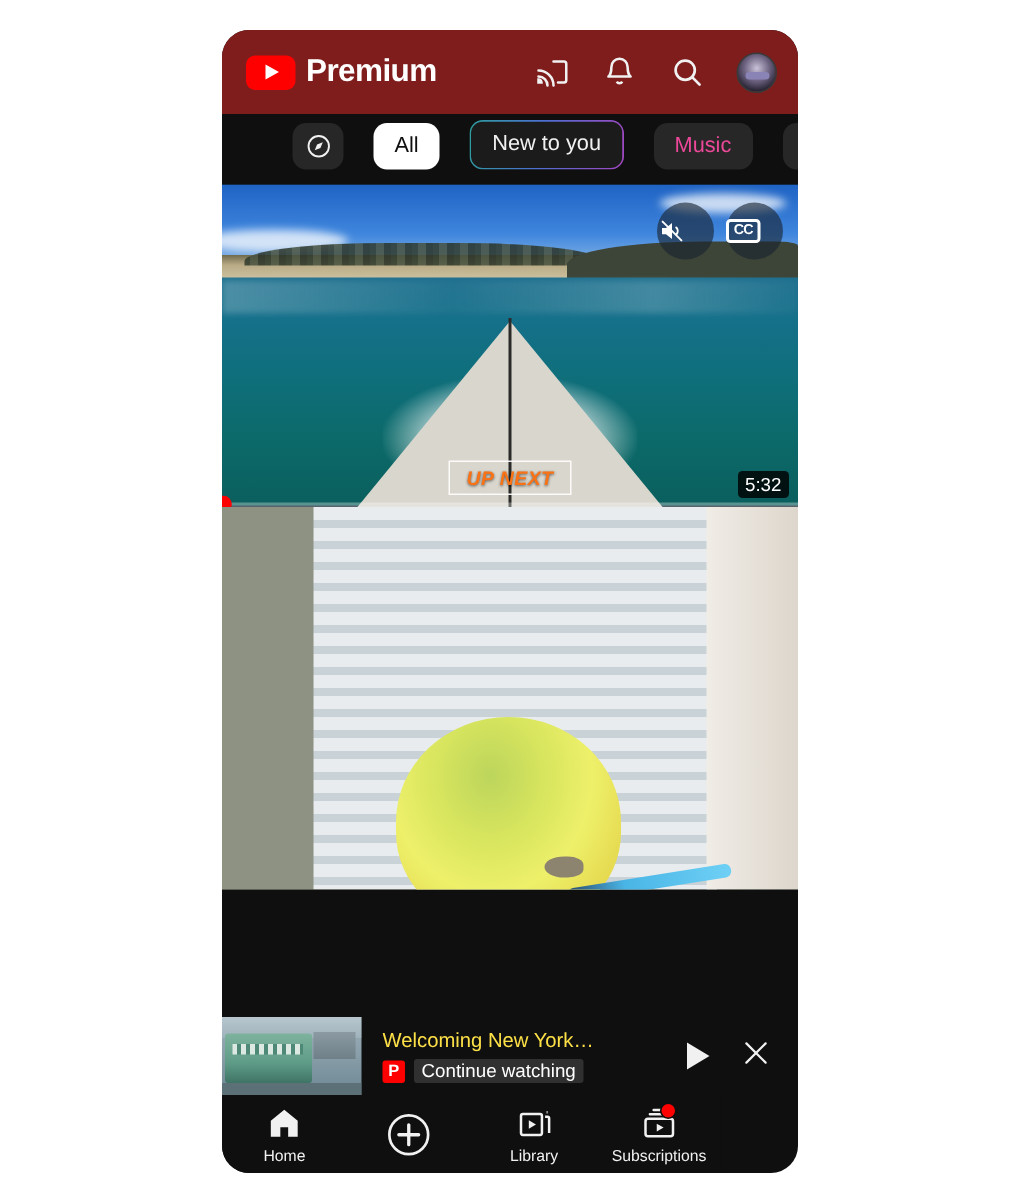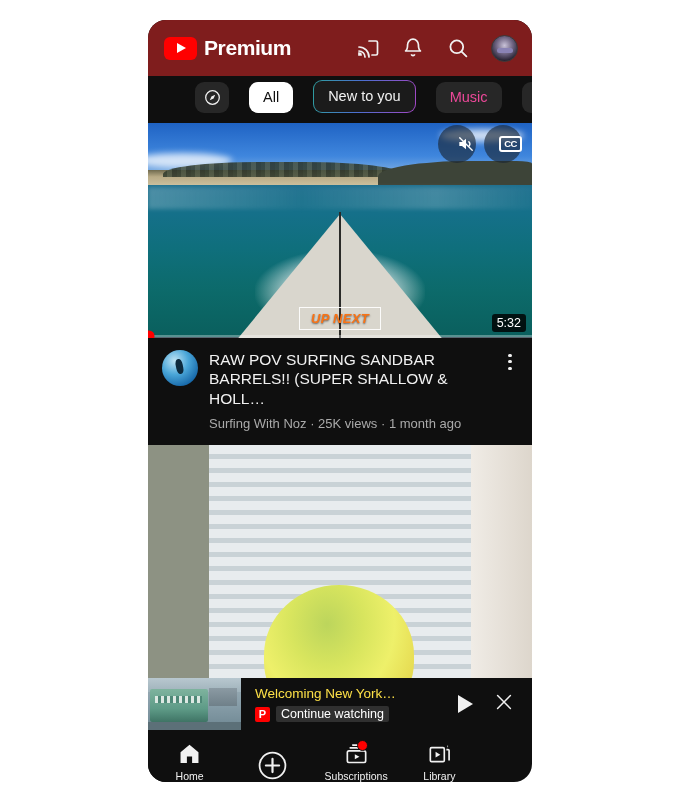--- a/index.html
+++ b/index.html
@@ -184,22 +184,22 @@
     left: 50%; bottom: 8%;
     transform: translateX(-50%);
     width: 170px; height: 70px;
     background: radial-gradient(ellipse at 50% 60%, rgba(255,255,255,.92) 0%, rgba(255,255,255,.6) 45%, rgba(255,255,255,0) 72%);
   }
   .pbtn {
     position: absolute;
     width: 38px; height: 38px;
     border-radius: 50%;
     background: rgba(25,35,48,.62);
-    display: flex; align-items: center; justify-content: flex-end;
-    top: 2px;
+    display: flex; align-items: center; justify-content: flex-start;
+    top: 12px;
   }
   .pbtn.mute { right: 56px; }
   .pbtn.cc { right: 10px; }
   .cc-box {
     width: 23px; height: 16px;
     border: 2px solid #ffffff;
     border-radius: 3px;
     color: #ffffff;
     font-size: 9.5px;
     font-weight: bold;
@@ -437,21 +437,21 @@
     border-bottom: 9px solid transparent;
   }
 
   
   .nav {
     position: absolute;
     left: 0; bottom: 0;
     width: 333px; height: 52px;
     background: #0f0f0f;
     display: flex;
-    align-items: flex-end;
+    align-items: center;
   }
   .nav-item {
     flex: 1;
     display: flex;
     flex-direction: column;
     align-items: center;
     gap: 4px;
     position: relative;
   }
   .nav-label {
@@ -542,32 +542,20 @@
       <div class="cc-box">CC</div>
     </div>
 
     <div class="upnext">UP NEXT</div>
     <div class="duration">5:32</div>
     <div class="progress">
       <div class="dot"></div>
     </div>
   </div>
 
-  <div class="meta">
-    <div class="ch-avatar"></div>
-    <div class="meta-text">
-      <div class="vtitle">RAW POV SURFING SANDBAR BARRELS!! (SUPER SHALLOW &amp; HOLL…</div>
-      <div class="vsub">Surfing With Noz · 25K views · 1 month ago</div>
-    </div>
-    <div class="kebab">
-        <i></i>
-        <i></i>
-        <i></i>
-      </div>
-  </div>
 
   <div class="video2">
     <div class="v2-leftwall"></div>
     <div class="v2-blinds"></div>
     <div class="v2-wall"></div>
     <div class="bird"></div>
     <div class="bird-beak"></div>
     <div class="stick"></div>
   </div>
 
@@ -604,30 +592,30 @@
       <span class="nav-label">Home</span>
     </div>
     <div class="nav-item">
       <svg width="33" height="33" viewBox="0 0 24 24" fill="none" stroke="#f1f1f1" stroke-width="1.3">
         <circle cx="12" cy="12" r="9.4"></circle>
         <path d="M12 7.2v9.6M7.2 12h9.6" stroke-width="1.6" stroke-linecap="round"></path>
       </svg>
     </div>
     <div class="nav-item">
       <svg class="nav-ico" viewBox="0 0 24 24" fill="none" stroke="#f1f1f1" stroke-width="1.6">
+        <rect x="3.2" y="6.4" width="13.4" height="13.4" rx="1.2"></rect>
+        <path d="M18.6 8.2h1.6a1 1 0 0 1 1 1v9.4M19.6 5.2h.6"></path>
+        <path d="M8.2 10.4v5.4l4.6-2.7z" fill="#f1f1f1" stroke="none"></path>
+      </svg>
+      <span class="nav-label">Library</span>
+    </div>
+    <div class="nav-item">
+      <svg class="nav-ico" viewBox="0 0 24 24" fill="none" stroke="#f1f1f1" stroke-width="1.6">
         <rect x="3.2" y="9.4" width="17.6" height="11.2" rx="1.6"></rect>
         <path d="M6 6.6h12M8.4 3.9h7.2" stroke-linecap="round"></path>
         <path d="M10.4 12.6v5l4.4-2.5z" fill="#f1f1f1" stroke="none"></path>
       </svg>
       <span class="badge-dot"></span>
       <span class="nav-label">Subscriptions</span>
     </div>
-    <div class="nav-item">
-      <svg class="nav-ico" viewBox="0 0 24 24" fill="none" stroke="#f1f1f1" stroke-width="1.6">
-        <rect x="3.2" y="6.4" width="13.4" height="13.4" rx="1.2"></rect>
-        <path d="M18.6 8.2h1.6a1 1 0 0 1 1 1v9.4M19.6 5.2h.6"></path>
-        <path d="M8.2 10.4v5.4l4.6-2.7z" fill="#f1f1f1" stroke="none"></path>
-      </svg>
-      <span class="nav-label">Library</span>
-    </div>
   </div>
 
 </div>
 
 </body></html>

